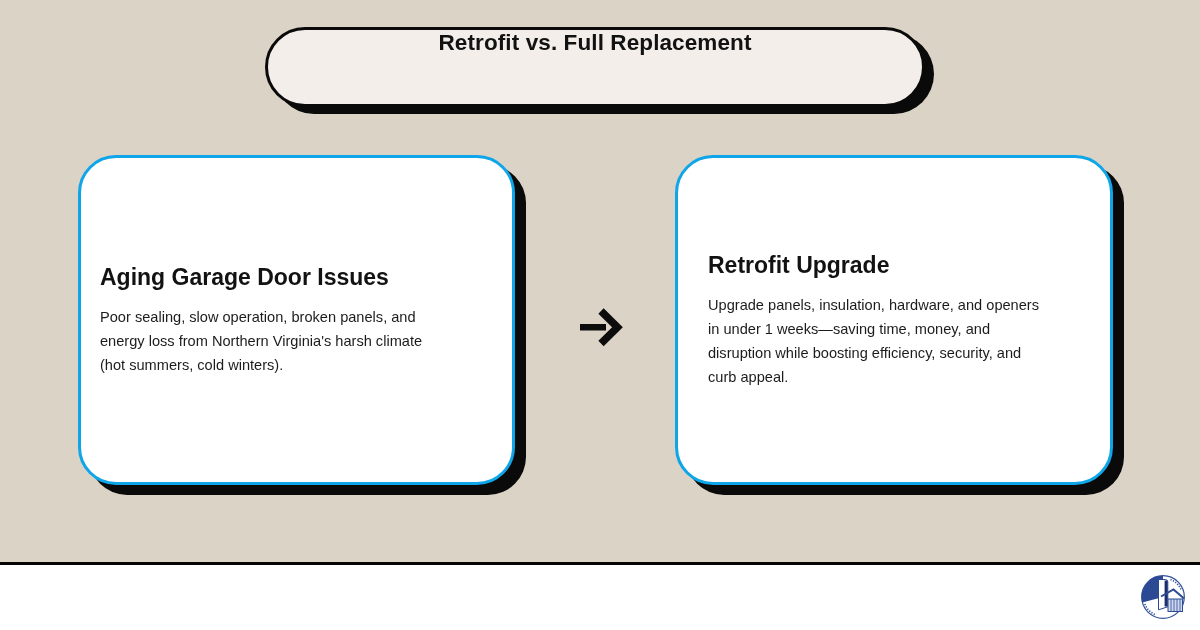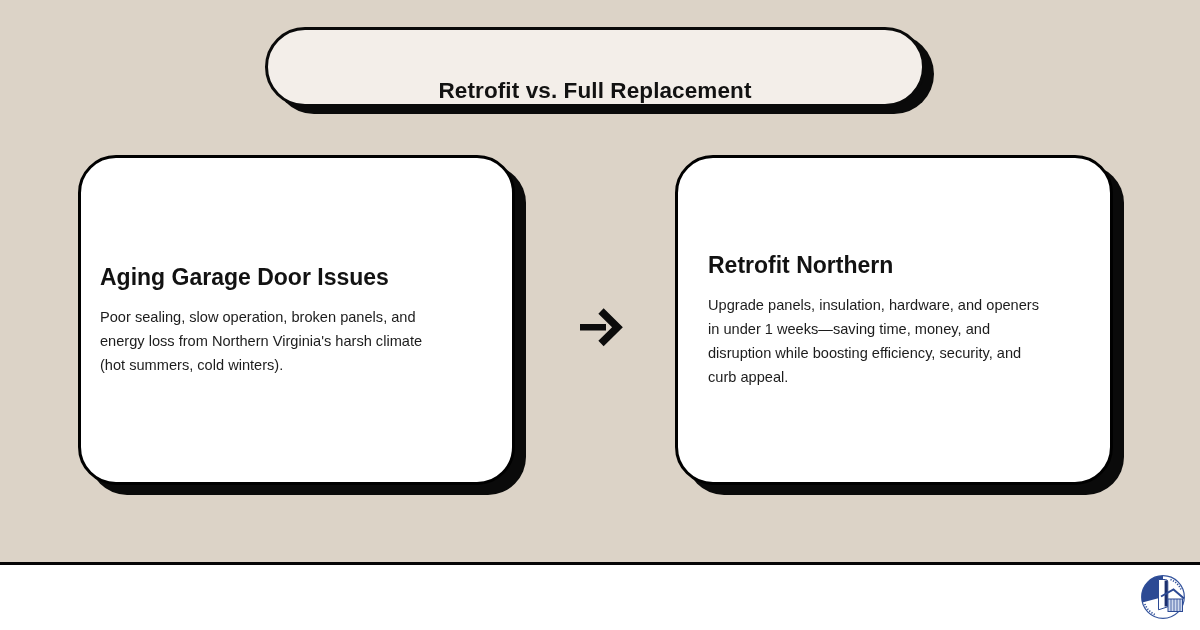--- a/index.html
+++ b/index.html
@@ -23,35 +23,35 @@
     background: var(--background);
   }
   .title-pill {
     position: absolute;
     left: 265px; top: 27px;
     width: 660px; height: 80px;
     background: var(--pill_fill);
     border: 3px solid #0a0a0a;
     border-radius: 44px;
     box-shadow: 9px 7px 0 #0a0a0a;
-    display: flex; align-items: flex-end; justify-content: center;
+    display: flex; align-items: flex-start; justify-content: center;
   }
   .title-pill h1 {
     margin: 0;
     font-size: 22.5px;
     font-weight: 700;
     color: var(--ink);
     letter-spacing: 0.1px;
   }
   .card {
     position: absolute;
     top: 155px;
     height: 330px;
     background: var(--card_fill);
-    border: 3px solid #000000;
+    border: 3px solid #0ea5e9;
     border-radius: 38px;
     box-shadow: 11px 10px 0 #0a0a0a;
     display: flex;
     flex-direction: column;
     justify-content: center;
   }
   .card-left  { left: 78px;  width: 437px; padding: 0 34px 0 19px; }
   .card-right { left: 675px; width: 438px; padding: 0 22px 0 30px; }
   .card h2 {
     margin: 0 0 14px 0;
@@ -102,21 +102,21 @@
   </section>
 
   <div class="arrow">
     <svg width="48" height="48" viewBox="0 0 48 48" aria-hidden="true">
       <rect x="3" y="21" width="26" height="6.5" fill="#0c0c0c"></rect>
       <path d="M24 8 L40.5 24.2 L24 40.5" fill="none" stroke="#0c0c0c" stroke-width="7.5"></path>
     </svg>
   </div>
 
   <section class="card card-right">
-    <h2>Retrofit Northern</h2>
+    <h2>Retrofit Upgrade</h2>
     <p class="card-body">Upgrade panels, insulation, hardware, and openers
 in under 1 weeks—saving time, money, and
 disruption while boosting efficiency, security, and
 curb appeal.</p>
   </section>
 
   <div class="footer">
     <div class="logo">
       <svg width="46" height="46" viewBox="0 0 46 46" aria-hidden="true">
         <circle cx="23" cy="23" r="21.3" fill="#ffffff" stroke="#33539c" stroke-width="1.2"></circle>

